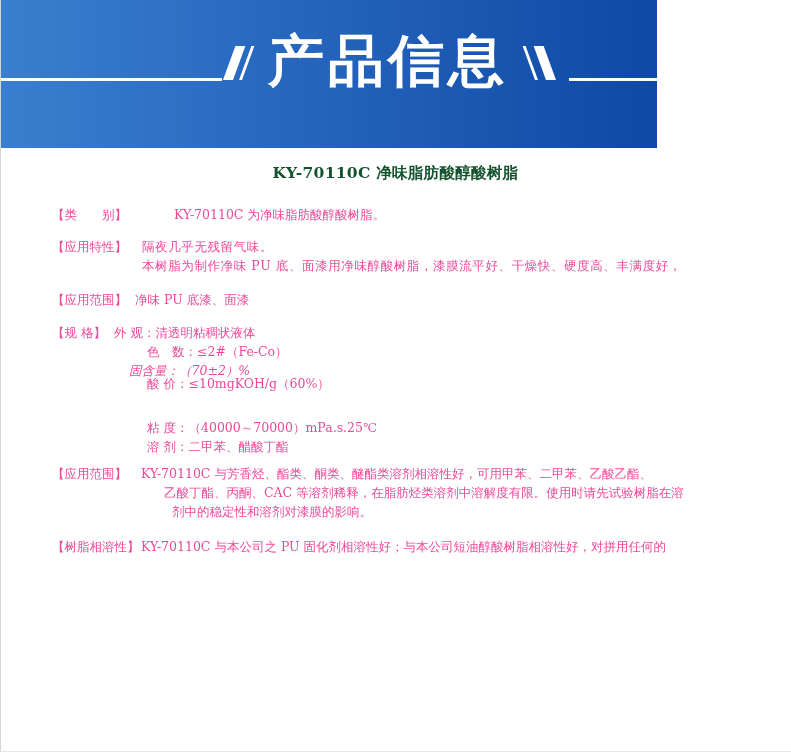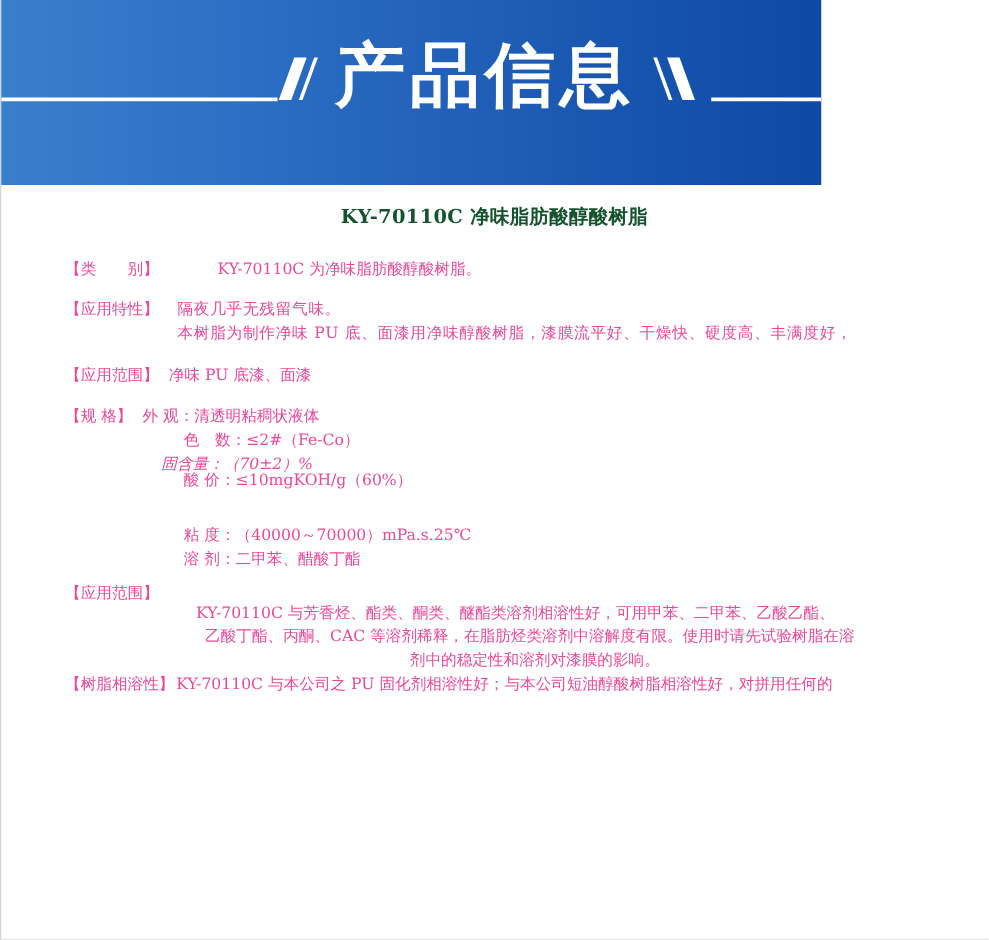--- a/index.html
+++ b/index.html
@@ -98,21 +98,21 @@
   <div class="body" style="left:95px;top:95px;">
     <span>粘 度：</span><span>（40000～70000）mPa.s.25℃</span>
   </div>
   <div class="body" style="left:95px;top:114px;">
     <span>溶 剂：</span><span>二甲苯、醋酸丁酯</span>
   </div>
 </div>
 
 <div class="section" style="top:464px;">
   <span class="label">【应用范围】</span>
-  <div class="body" style="left:89px;top:16px;text-align:center;">
+  <div class="body" style="left:89px;top:0;">
     <div>KY-70110C 与芳香烃、酯类、酮类、醚酯类溶剂相溶性好，可用甲苯、二甲苯、乙酸乙酯、</div>
     <div style="padding-left:3px;margin-left:20px;">乙酸丁酯、丙酮、CAC 等溶剂稀释，在脂肪烃类溶剂中溶解度有限。使用时请先试验树脂在溶</div>
     <div style="padding-left:3px;margin-left:28px;">剂中的稳定性和溶剂对漆膜的影响。</div>
   </div>
 </div>
 
 <div class="section" style="top:537px;">
   <span class="label">【树脂相溶性】</span>
   <div class="body" style="left:89px;top:0;">
     <div>KY-70110C 与本公司之 PU 固化剂相溶性好；与本公司短油醇酸树脂相溶性好，对拼用任何的</div>

